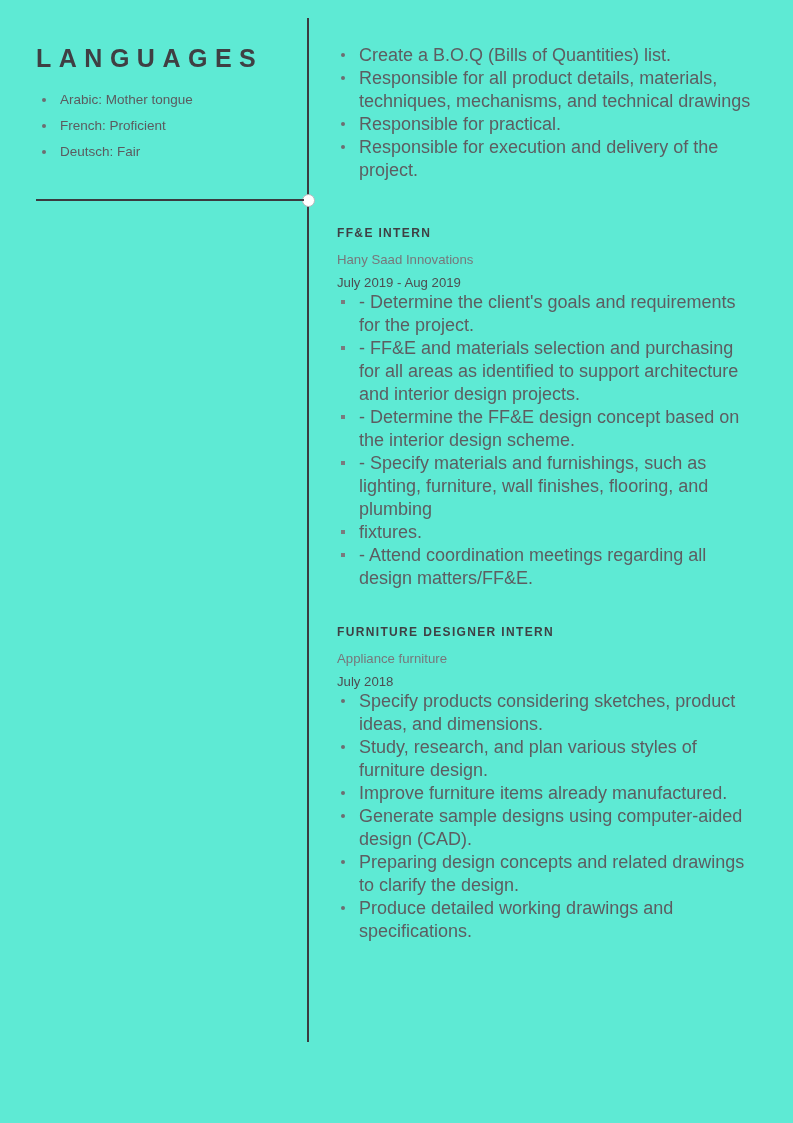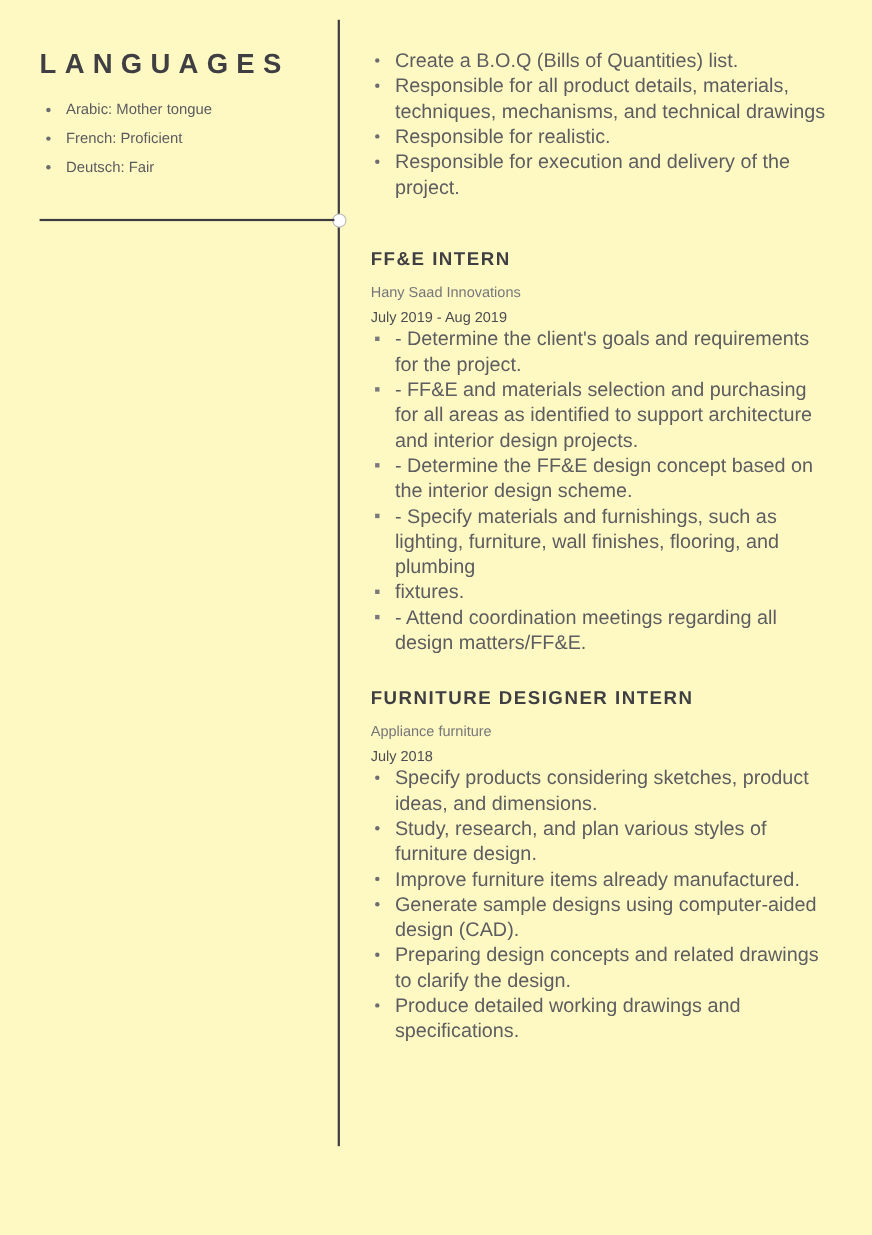--- a/index.html
+++ b/index.html
@@ -15,21 +15,21 @@
     position: relative;
     font-family: "Liberation Sans", sans-serif;
     color: #4a4a4a;
     overflow: hidden;
   }
 
   
   .page {
     position: absolute;
     inset: 0;
-    background: #fef9c3;
+    background: #5eead4;
   }
 
   
   .divider-vertical {
     position: absolute;
     left: 307px;
     top: 18px;
     width: 2px;
     height: 1024px;
     background: #3b3b40;
@@ -129,21 +129,21 @@
   ul.duty-list.square li::before {
     border-radius: 0;
     width: 4px;
     height: 4px;
     background: #7a7a7e;
   }
 
   
   .entry { margin-top: 0; }
   .entry-title {
-    font-size: 17px;
+    font-size: 12px;
     font-weight: bold;
     letter-spacing: 1.35px;
     color: #3f3f43;
     margin: 0 0 12px 0;
     line-height: 1.2;
   }
   .entry-company {
     font-size: 13.2px;
     color: #77777b;
     margin: 0 0 7px 0;
@@ -179,21 +179,21 @@
       <li>French: Proficient</li>
       <li>Deutsch: Fair</li>
     </ul>
   </div>
 
   <div class="right-col">
 
     <ul class="duty-list gap-top-list">
       <li>Create a B.O.Q (Bills of Quantities) list.</li>
       <li>Responsible for all product details, materials, techniques, mechanisms, and technical drawings</li>
-      <li>Responsible for realistic.</li>
+      <li>Responsible for practical.</li>
       <li>Responsible for execution and delivery of the project.</li>
     </ul>
 
     <div class="entry block-ffe">
       <h2 class="entry-title">FF&amp;E INTERN</h2>
       <div class="entry-company">Hany Saad Innovations</div>
       <div class="entry-dates">July 2019 - Aug 2019</div>
       <ul class="duty-list square list-after-header">
         <li>- Determine the client's goals and requirements for the project.</li>
         <li>- FF&amp;E and materials selection and purchasing for all areas as identified to support architecture and interior design projects.</li>

